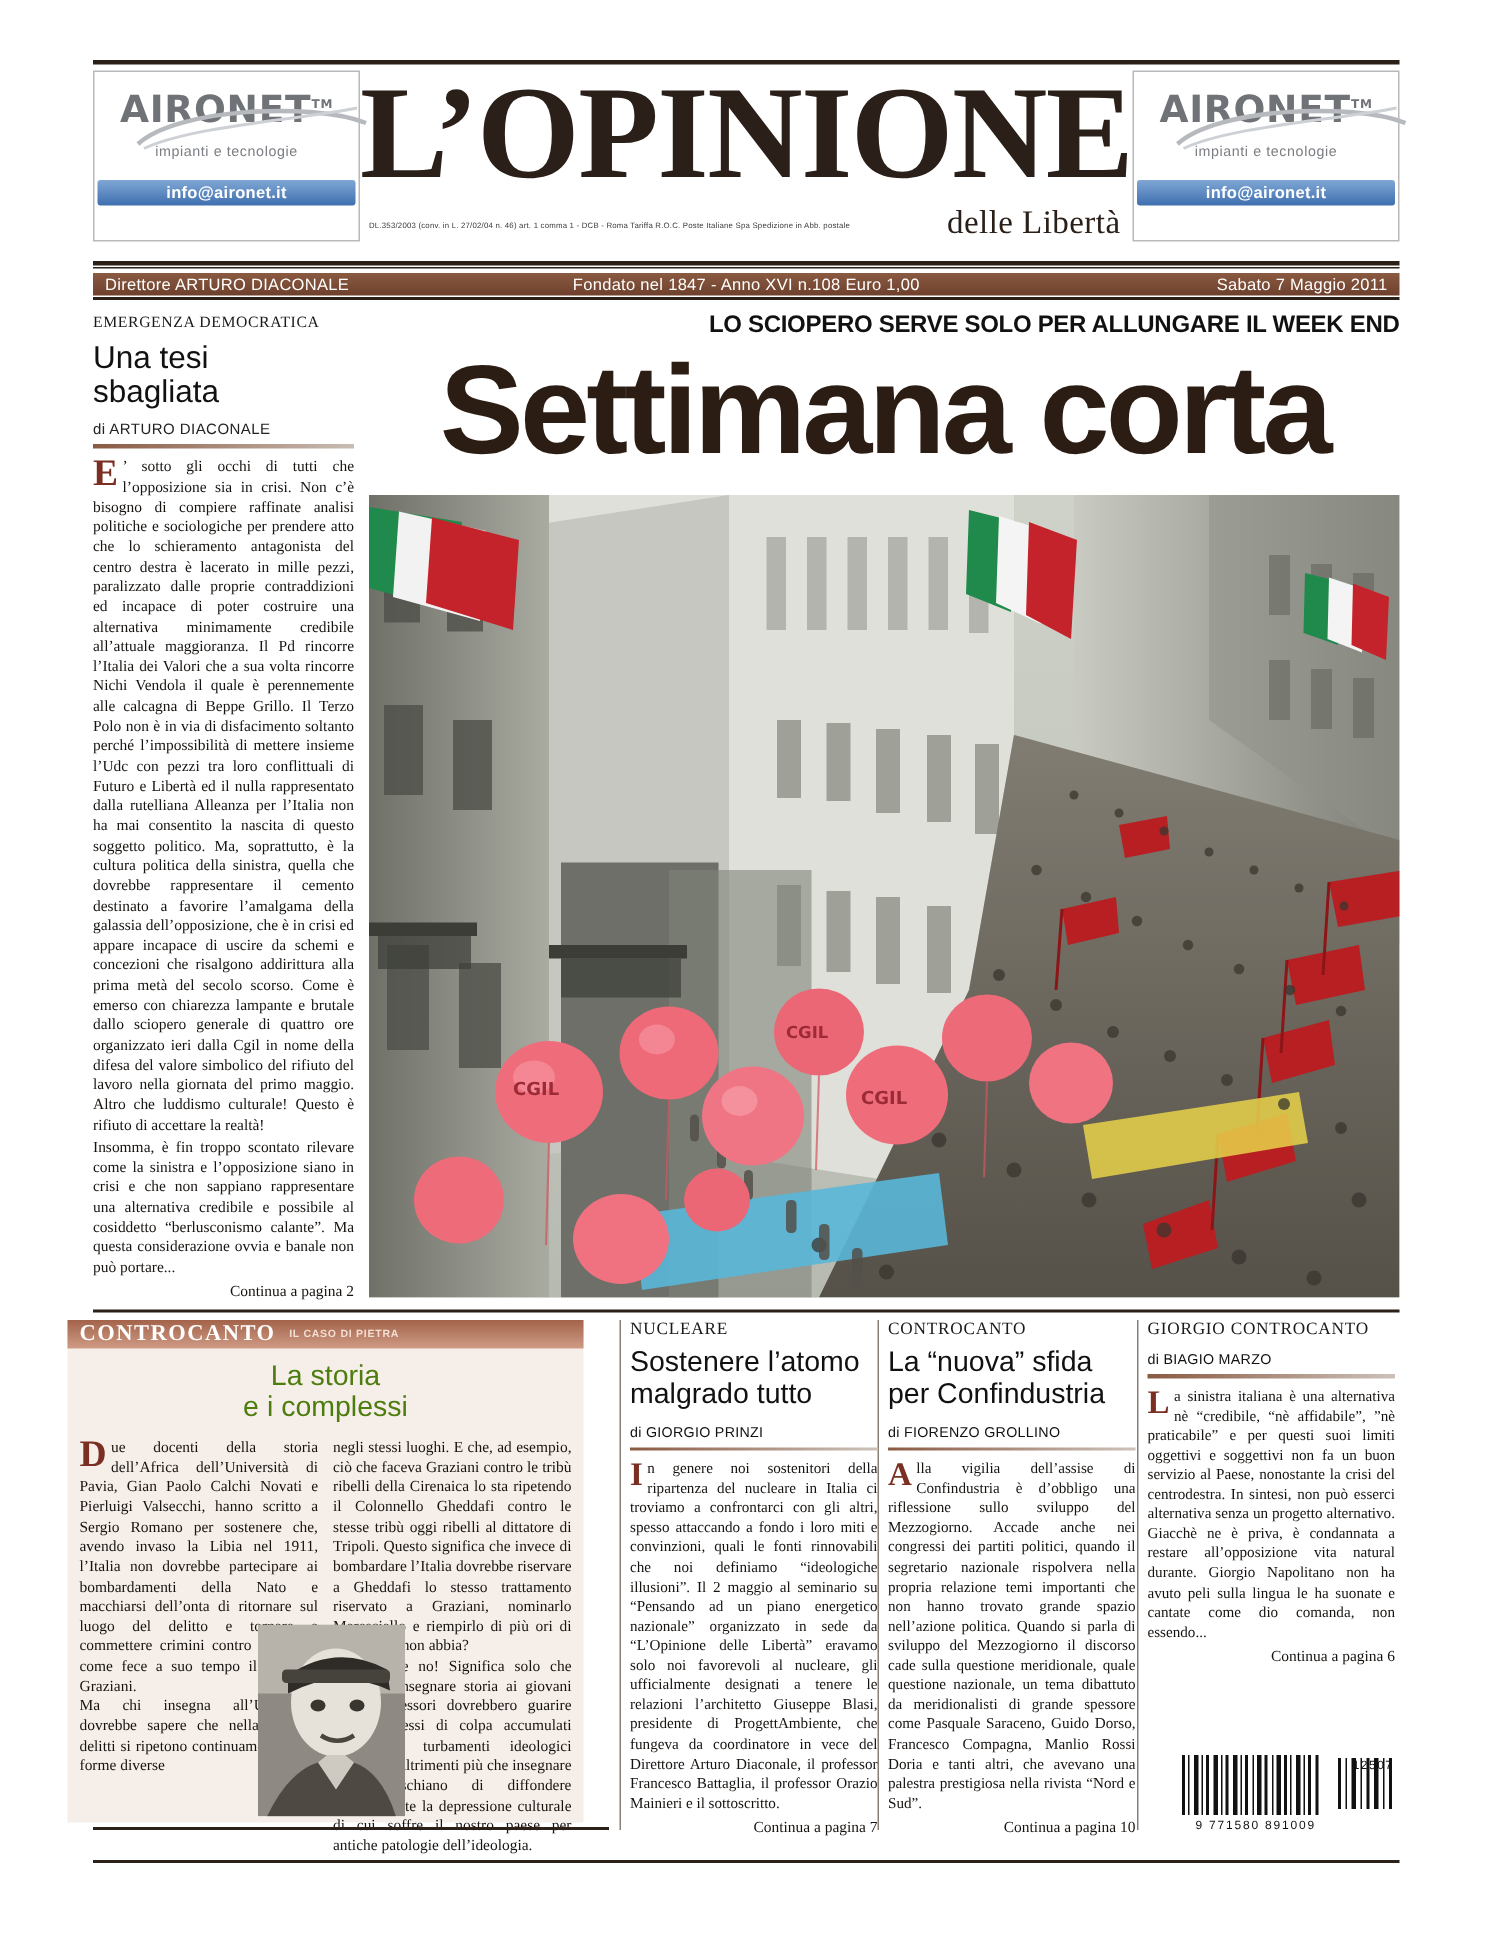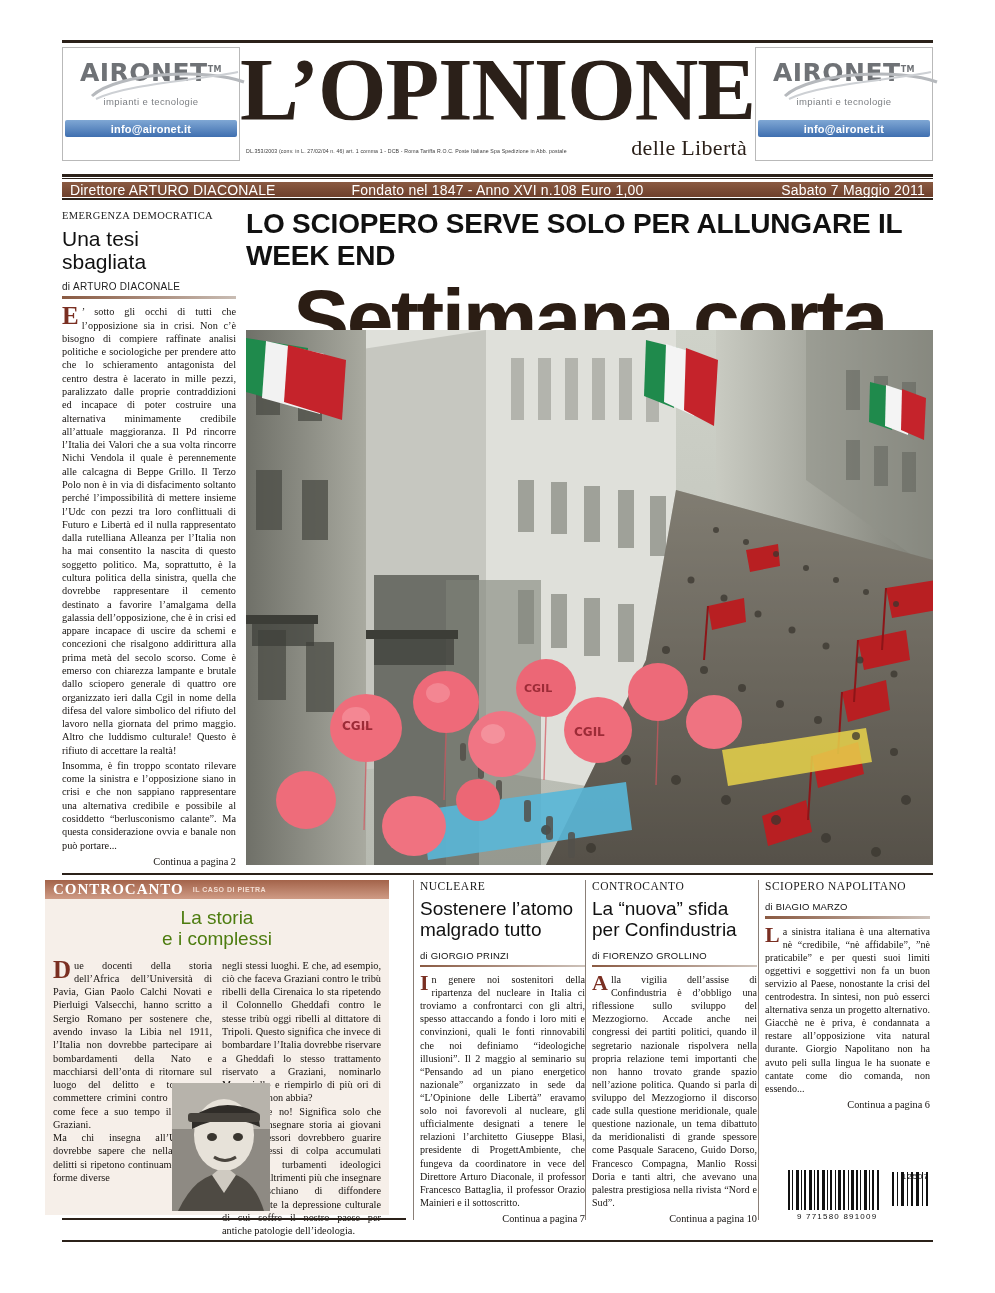--- a/index.html
+++ b/index.html
@@ -28,21 +28,21 @@
   .paper-sub{font-family:"Liberation Serif",serif;font-size:22px;color:#2b2019;position:absolute;
       right:8px;top:88px;letter-spacing:.3px;}
   .fineprint{position:absolute;left:6px;top:101px;font-size:5.2px;color:#3a3a3a;letter-spacing:.15px;
       font-family:"Liberation Sans",sans-serif;white-space:nowrap;}
 
   .mast-rule{position:absolute;left:62px;top:174px;width:871px;height:3px;background:#2b2119;}
   .mast-rule2{position:absolute;left:62px;top:178px;width:871px;height:1px;background:#2b2119;}
 
   
   .dirbar{position:absolute;left:62px;top:182px;width:871px;height:15px;
-     background:linear-gradient(#8a5a42,#6e402c);color:#fff;font-size:14px;letter-spacing:.2px;
+     background:linear-gradient(#8a5a42,#6e402c);color:#fff;font-size:11px;letter-spacing:.2px;
      display:flex;align-items:center;}
   .dirbar .left{position:absolute;left:8px;}
   .dirbar .center{position:absolute;left:0;right:0;text-align:center;}
   .dirbar .right{position:absolute;right:8px;}
   .dirbar-under{position:absolute;left:62px;top:198px;width:871px;height:2px;background:#2b2119;}
 
   
   .opinion{position:absolute;left:62px;top:210px;width:174px;}
   .kicker-serif{font-family:"Liberation Serif",serif;font-size:10.5px;letter-spacing:.4px;color:#1a1a1a;}
   .head-sans{font-family:"Liberation Sans",sans-serif;font-size:21px;line-height:1.08;color:#111;
@@ -51,21 +51,21 @@
   .hr-grad{height:3px;margin-top:4px;background:linear-gradient(90deg,#8a5a42,#c9bdb4);}
   .body-serif{font-family:"Liberation Serif",serif;font-size:10.3px;line-height:1.29;text-align:justify;
       color:#16120f;margin-top:6px;}
   .body-serif p{margin:0;}
   .dropcap{float:left;font-family:"Liberation Serif",serif;font-size:25px;line-height:.82;
       font-weight:bold;color:#7a2f22;padding:1px 3px 0 0;}
   .cont{display:block;text-align:right;font-family:"Liberation Serif",serif;font-size:10.3px;margin-top:3px;}
 
   
   .hero{position:absolute;left:246px;top:208px;width:687px;}
-  .overline{font-family:"Liberation Sans",sans-serif;font-weight:bold;font-size:28px;text-align:left;
+  .overline{font-family:"Liberation Sans",sans-serif;font-weight:bold;font-size:16px;text-align:right;
      letter-spacing:-.2px;color:#111;}
   .bighead{font-family:"Liberation Sans",sans-serif;font-weight:bold;font-size:84px;text-align:center;
      letter-spacing:-2.5px;color:#2b1d14;line-height:.99;margin-top:6px;}
 
   
   .photo{position:absolute;left:246px;top:330px;width:687px;height:535px;overflow:hidden;background:#b9bcb4;}
   .photo svg{display:block;}
 
   
   .low-rule{position:absolute;left:62px;top:873px;width:871px;height:2px;background:#2b2119;}
@@ -436,21 +436,21 @@
     </div>
     <div class="by">di FIORENZO GROLLINO</div>
     <div class="rule"></div>
     <div class="bd">
       <span class="dc2">A</span><span>lla vigilia dell’assise di Confindustria è d’obbligo una riflessione sullo sviluppo del Mezzogiorno. Accade anche nei congressi dei partiti politici, quando il segretario nazionale rispolvera nella propria relazione temi importanti che non hanno trovato grande spazio nell’azione politica. Quando si parla di sviluppo del Mezzogiorno il discorso cade sulla questione meridionale, quale questione nazionale, un tema dibattuto da meridionalisti di grande spessore come Pasquale Saraceno, Guido Dorso, Francesco Compagna, Manlio Rossi Doria e tanti altri, che avevano una palestra prestigiosa nella rivista “Nord e Sud”.</span>
       <span class="cont">Continua a pagina 10</span>
     </div>
   </div>
 
   <div class="art" style="left:765px;">
-    <div class="kick">SCIOPERO NAPOLITANO</div>
+    <div class="kick">GIORGIO CONTROCANTO</div>
     <div class="by">di BIAGIO MARZO</div>
     <div class="rule"></div>
     <div class="bd">
       <span class="dc2">L</span><span>a sinistra italiana è una alternativa nè “credibile, “nè affidabile”, ”nè praticabile” e per questi suoi limiti oggettivi e soggettivi non fa un buon servizio al Paese, nonostante la crisi del centrodestra. In sintesi, non può esserci alternativa senza un progetto alternativo. Giacchè ne è priva, è condannata a restare all’opposizione vita natural durante. Giorgio Napolitano non ha avuto peli sulla lingua le ha suonate e cantate come dio comanda, non essendo...</span>
       <span class="cont">Continua a pagina 6</span>
     </div>
   </div>
 
   <div class="barcode-wrap">
     <svg width="155" height="46" viewBox="0 0 155 46">

